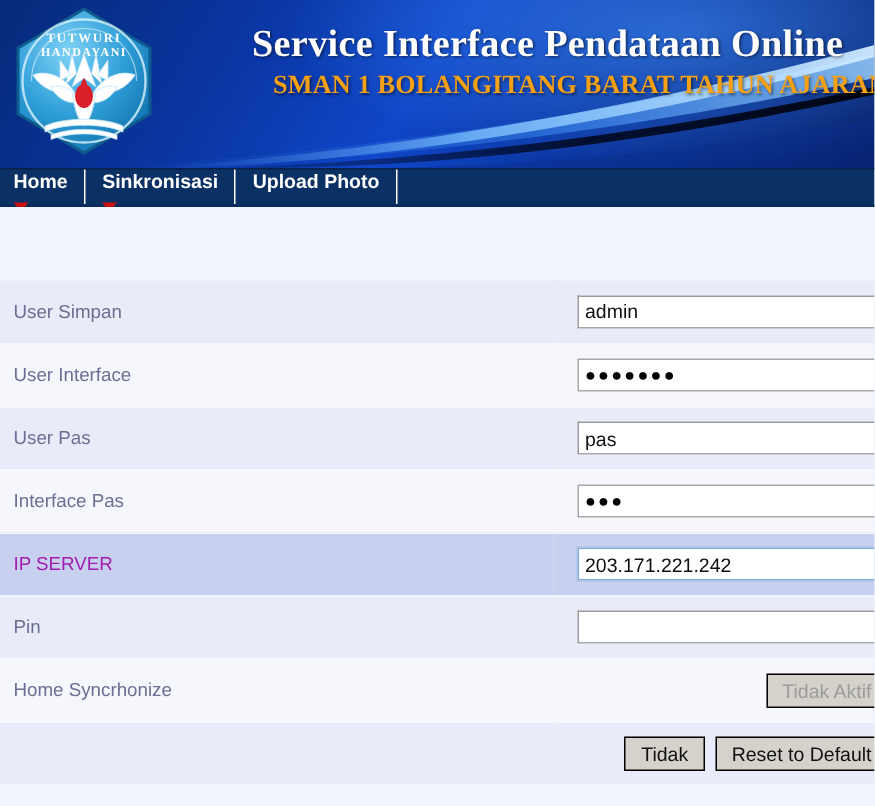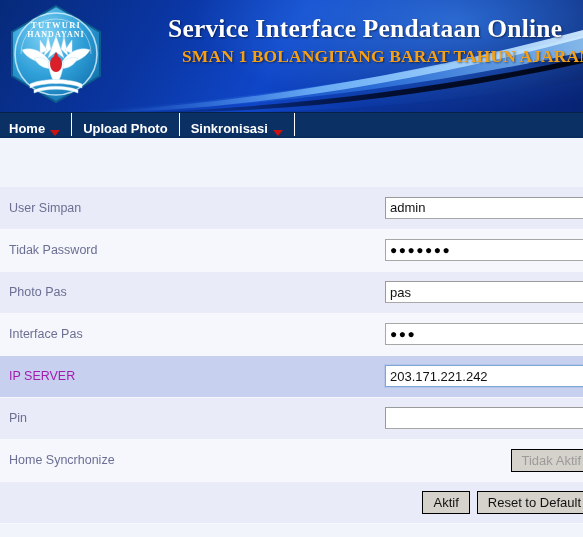--- a/index.html
+++ b/index.html
@@ -81,30 +81,31 @@
     height: 26px;
     background: #0b3064;
     border-top: 1px solid #06224a;
     border-bottom: 2px solid #0a2c5c;
     display: flex;
     align-items: stretch;
     box-sizing: border-box;
   }
   .nav-item {
     display: flex;
-    align-items: flex-end;
+    align-items: flex-start;
     gap: 5px;
     padding: 0 11px;
     border-right: 1px solid #ffffff;
     color: #ffffff;
     font-size: 13px;
     font-weight: bold;
     white-space: nowrap;
     cursor: pointer;
     user-select: none;
+    flex-direction: column;
   }
   .nav-item:first-child { padding-left: 9px; }
   .caret {
     display: inline-block;
     width: 0;
     height: 0;
     border-left: 5px solid transparent;
     border-right: 5px solid transparent;
     border-top: 6px solid #cc1111;
     margin-top: 2px;
@@ -276,50 +277,50 @@
       <div class="hdr-sub">SMAN 1 BOLANGITANG BARAT TAHUN AJARAN 2012</div>
     </div>
   </div>
 
   <div class="navbar">
     <div class="nav-item">
       <span>Home</span>
       <span class="caret"></span>
     </div>
     <div class="nav-item">
-      <span>Upload Photo</span>
-    </div>
-    <div class="nav-item">
       <span>Sinkronisasi</span>
       <span class="caret"></span>
     </div>
+    <div class="nav-item">
+      <span>Upload Photo</span>
+    </div>
   </div>
 
   <div class="content">
     <div class="spacer-top"></div>
 
     <table class="form-table">
       <tbody>
 
         <tr class="form-row odd">
           <td class="cell-label">User Simpan</td>
           <td class="cell-field">
             <input class="txt" type="text" value="admin" style="">
           </td>
         </tr>
 
         <tr class="form-row even">
-          <td class="cell-label">Tidak Password</td>
+          <td class="cell-label">User Interface</td>
           <td class="cell-field">
             <span class="dots">●●●●●●●</span>
           </td>
         </tr>
 
         <tr class="form-row odd">
-          <td class="cell-label">Photo Pas</td>
+          <td class="cell-label">User Pas</td>
           <td class="cell-field">
             <input class="txt" type="text" value="pas" style="">
           </td>
         </tr>
 
         <tr class="form-row even">
           <td class="cell-label">Interface Pas</td>
           <td class="cell-field">
             <span class="dots">●●●</span>
           </td>
@@ -343,21 +344,21 @@
           <td class="cell-label">Home Syncrhonize</td>
           <td class="cell-field">
             <button class="btn disabled" disabled="">Tidak Aktif</button>
           </td>
         </tr>
 
         <tr class="form-row odd">
           <td class="cell-label"></td>
           <td class="cell-field">
             <span class="btn-group">
-              <button class="btn">Aktif</button>
+              <button class="btn">Tidak</button>
               <button class="btn">Reset to Default</button>
             </span>
           </td>
         </tr>
 
       </tbody>
     </table>
   </div>
 </div>
 

